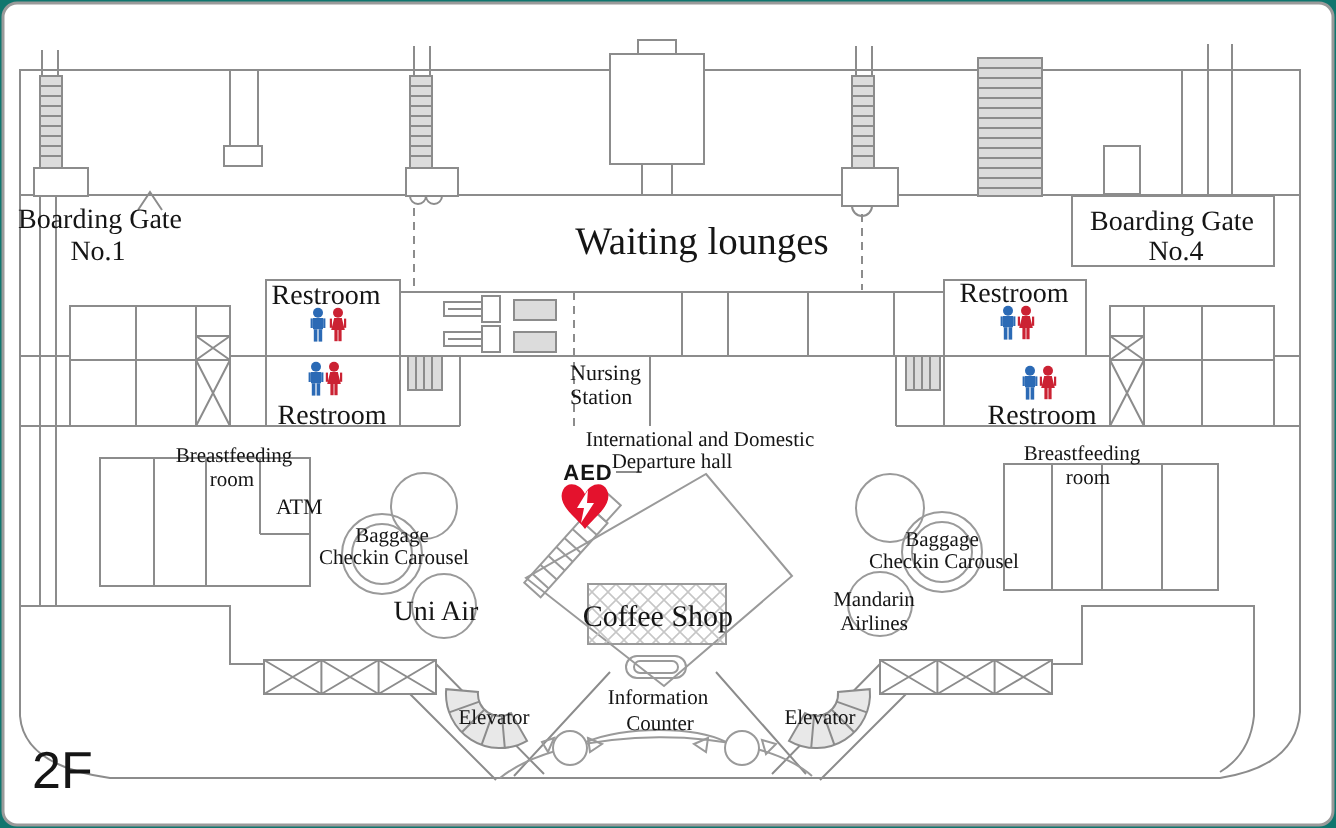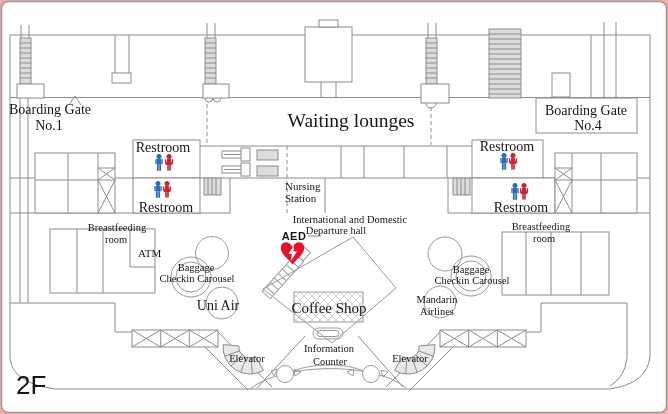--- a/index.html
+++ b/index.html
@@ -1,16 +1,16 @@
 <!DOCTYPE html>
 <html><head>
 <meta charset="utf-8">
 <style>
   html,body{margin:0;padding:0;background:#fff;}
-  #stage{position:relative;width:668px;height:414px;background:#fca5a5;overflow:hidden;}
+  #stage{position:relative;width:668px;height:414px;background:#0f766e;overflow:hidden;}
   svg{position:absolute;left:0;top:0;}
   text{font-family:"Liberation Serif",serif;fill:#151515;}
   .ctr{text-anchor:middle;}
   .s10{font-size:10.5px;}
   .s11{font-size:11px;}
   .s14{font-size:14px;}
   .s15{font-size:15px;}
   .big{font-size:19.5px;}
   .gate{font-size:14px;}
   .aed{font-family:"Liberation Sans",sans-serif;font-weight:bold;font-size:11px;letter-spacing:.5px;}

